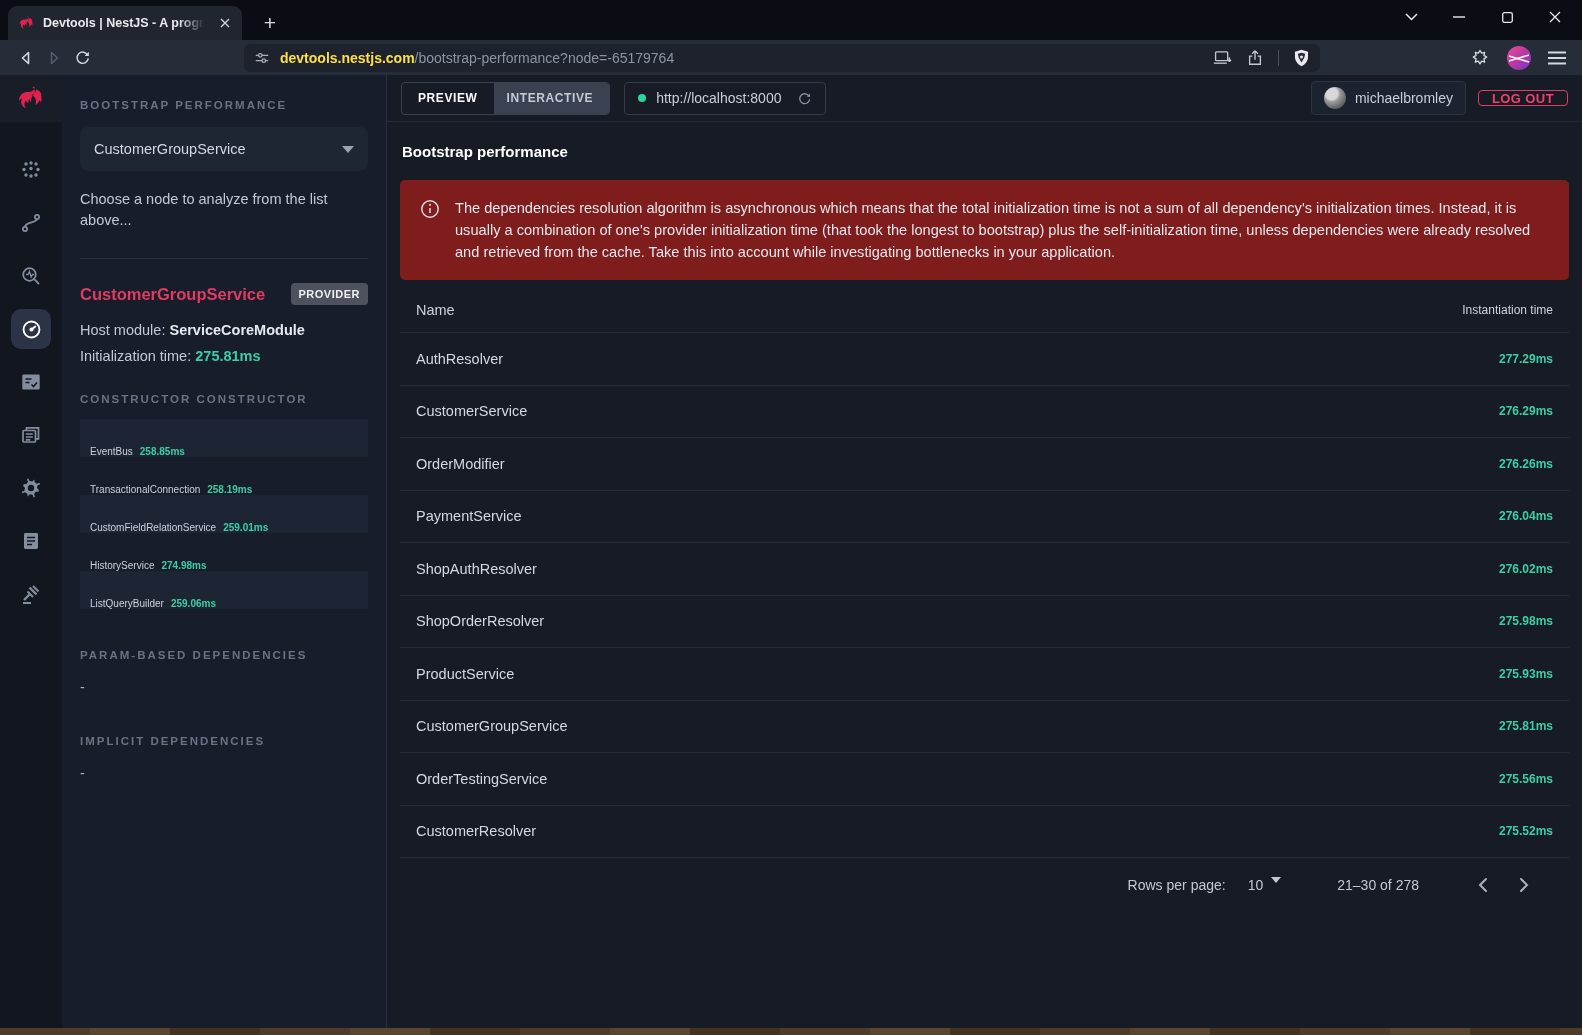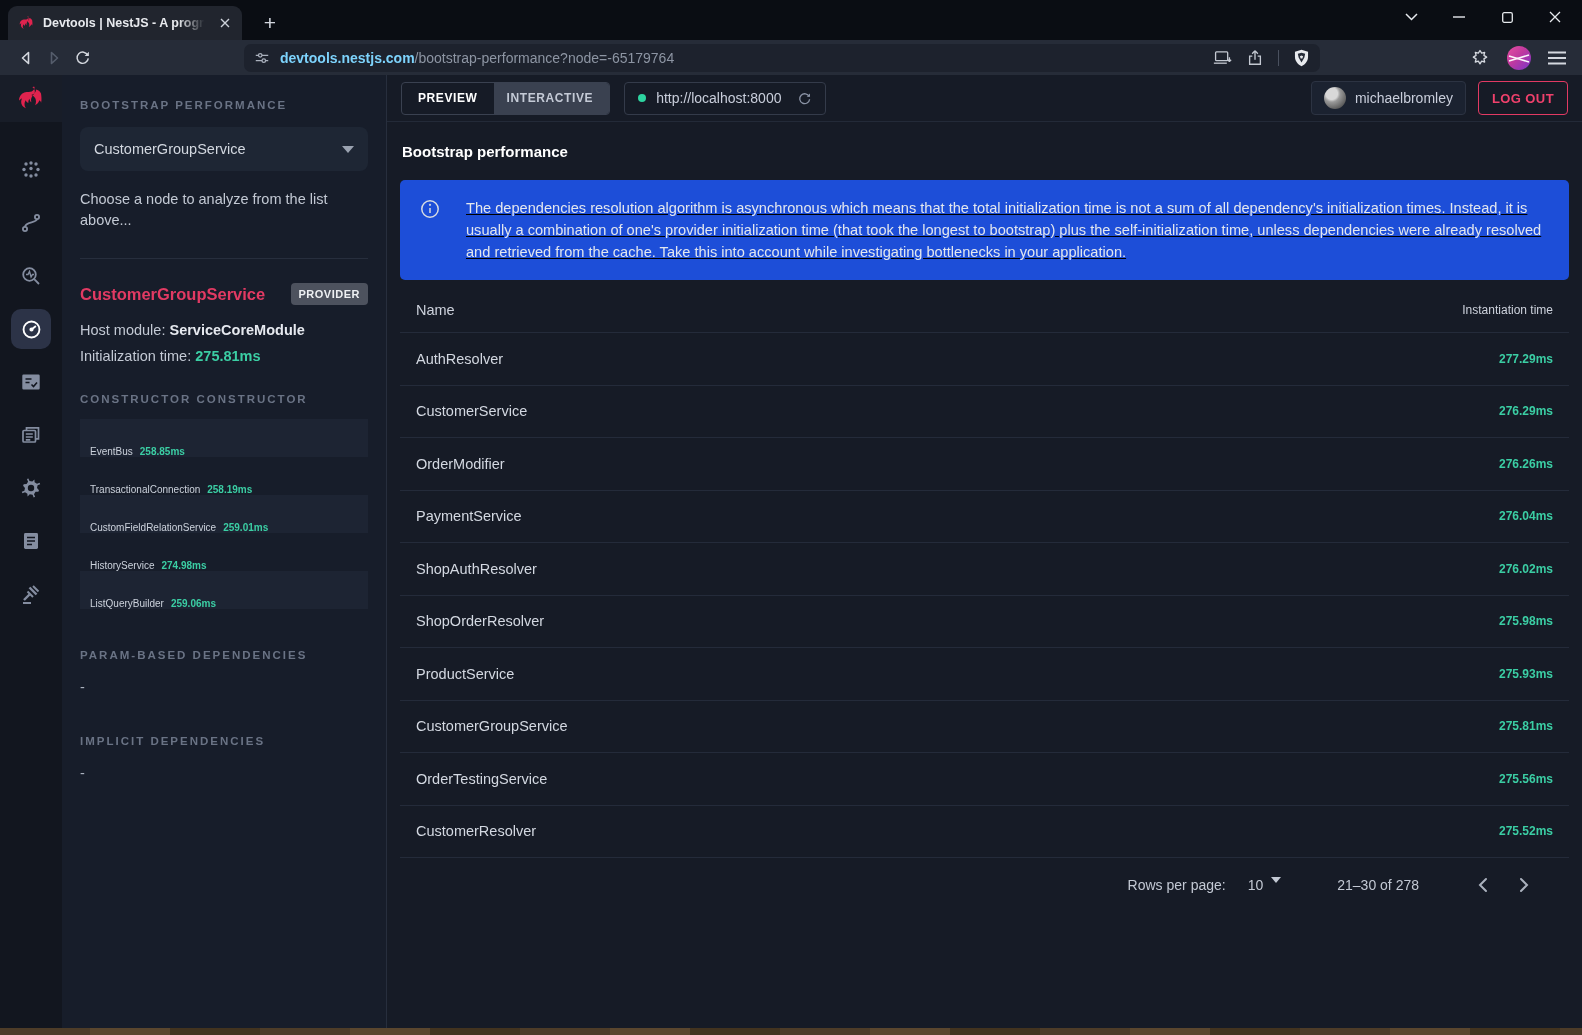--- a/index.html
+++ b/index.html
@@ -17,21 +17,21 @@
   .tab-close { width:18px; height:18px; display:grid; place-items:center; color:#cdd2da; font-size:11px; border-radius:4px; cursor:pointer; }
   .newtab { width:28px; height:28px; margin:0 0 3px 14px; display:grid; place-items:center; color:#d2d6de; font-size:21px; font-weight:400; }
   .wincontrols { position:absolute; right:10px; top:4px; display:flex; align-items:center; gap:14px; }
   .winbtn { width:34px; height:26px; display:grid; place-items:center; color:#e7eaee; }
 
   
   .toolbar { height:35px; background:#262c38; display:flex; align-items:center; padding:0 12px; flex-shrink:0; }
   .navbtn { width:28px; height:28px; display:grid; place-items:center; }
   .urlbar { margin-left:148px; width:1076px; height:28px; background:#1d222d; border-radius:7px;
             display:flex; align-items:center; padding:0 10px; gap:10px; }
-  .url-host { color:#7dd3fc; font-size:14px; font-weight:bold; }
+  .url-host { color:#fde047; font-size:14px; font-weight:bold; }
   .url-path { color:#8d95a3; font-size:14px; }
   .url-right { margin-left:auto; display:flex; align-items:center; gap:14px; }
   .tb-right { margin-left:auto; display:flex; align-items:center; gap:17px; padding-right:4px; }
   .avatar-brave { width:24px; height:24px; border-radius:50%; background:linear-gradient(135deg,#e84fa0 0%,#c0399f 45%,#7a34c9 100%); position:relative; overflow:hidden; }
   .avatar-brave svg { position:absolute; inset:0; }
 
   
   .app { flex:1; display:flex; min-height:0; }
   .rail { width:62px; background:#12161f; display:flex; flex-direction:column; align-items:center; flex-shrink:0; }
   .rail-logo { width:62px; height:47px; display:grid; place-items:center; background:#181d28; }
@@ -71,26 +71,26 @@
   .seg-btn.active-left { color:#ffffff; background:transparent; }
   .seg-btn.gray { color:#c4cad6; background:#3a4150;padding-left:13px; }
   .target-box { margin-left:14px; height:33px; border:1px solid #343b4a; border-radius:4px; display:flex; align-items:center;
                 gap:10px; padding:0 13px; }
   .status-dot { width:8px; height:8px; border-radius:50%; background:#2dd4a0; }
   .target-url { color:#c9cedb; font-size:14px; }
   .mh-right { margin-left:auto; display:flex; align-items:center; gap:12px; }
   .user-chip { display:flex; align-items:center; gap:9px; border:1px solid #2c3342; background:#1b2230; border-radius:4px; height:34px; padding:0 12px; }
   .user-avatar { width:22px; height:22px; border-radius:50%; background:radial-gradient(circle at 35% 30%, #d8d8d8 0 28%, #9a9a9a 40%, #5d5d5d 75%, #3c3c3c 100%); }
   .user-name { color:#c9cedb; font-size:14px; }
-  .logout-btn { height:34px; border:1px solid #e23a63; border-radius:4px; color:#f0416c; background:transparent;
+  .logout-btn { height:16px; border:1px solid #e23a63; border-radius:4px; color:#f0416c; background:transparent;
                 font-size:13px; font-weight:bold; letter-spacing:0.4px; padding:0 13px; cursor:pointer; font-family:inherit; }
 
   .content { padding:15px 13px 0 13px; flex:1; overflow:hidden; }
   .page-title { color:#ffffff; font-size:15px; font-weight:bold; margin:6px 0 20px 2px; }
-  .info-box { background:#1d4ed8; border-radius:5px; padding:17px 20px; display:flex; gap:26px;text-decoration:underline; }
+  .info-box { background:#7f1d1d; border-radius:5px; padding:17px 20px; display:flex; gap:15px; }
   .info-icon { flex-shrink:0; margin-top:2px; }
   .info-text { color:#e3e7ee; font-size:14.6px; line-height:22px; }
 
   .perf-table { margin-top:8px; }
   .t-head { display:flex; align-items:center; height:45px; padding:0 16px; border-bottom:1px solid #242b3a; }
   .t-row { display:flex; align-items:center; height:52.5px; padding:0 16px; border-bottom:1px solid #242b3a; }
   .col-name { flex:1; color:#d3d8e1; font-size:14.5px; }
   .t-head .col-name { color:#cdd2dc; }
   .col-time { color:#cdd2dc; font-size:12px; text-align:right; }
   .t-row .col-time { color:#3bcea4; font-weight:bold; }

